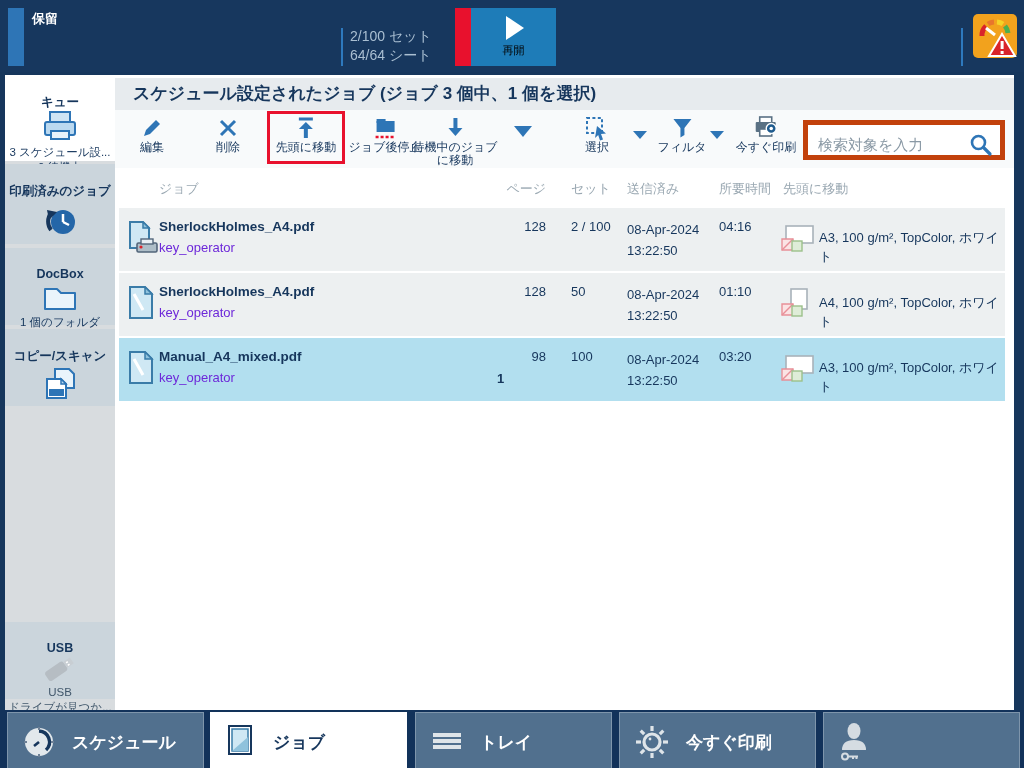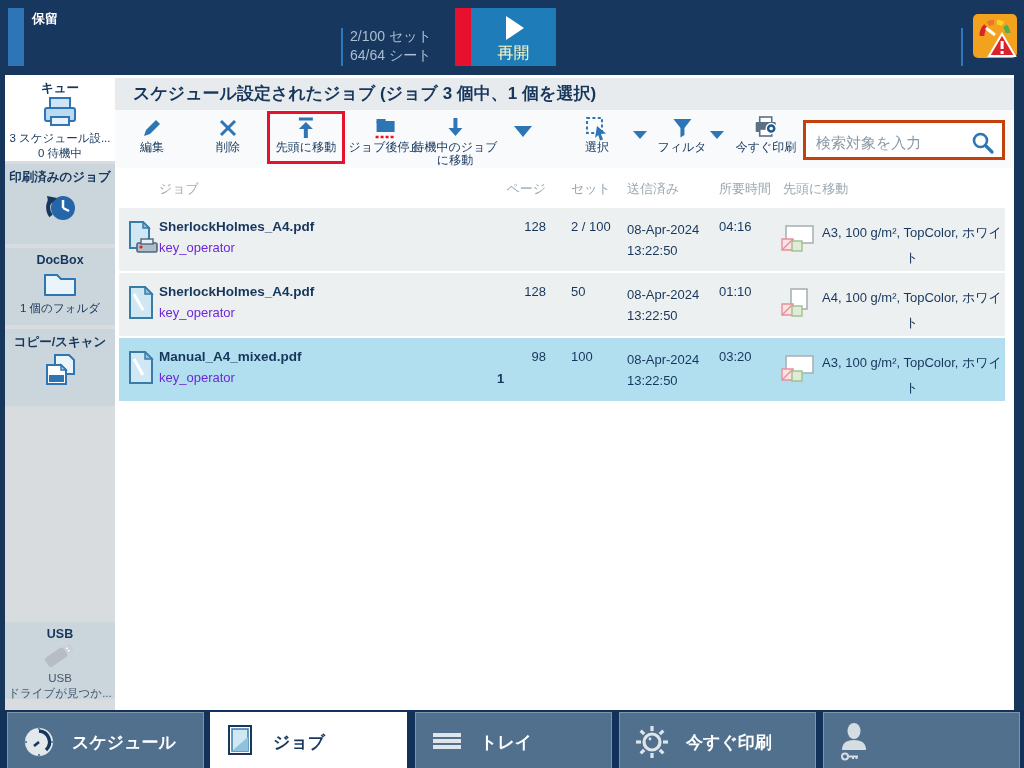--- a/index.html
+++ b/index.html
@@ -8,48 +8,48 @@
 
   
   .topbar{position:absolute;left:0;top:0;width:1024px;height:72px;background:#17375e;}
   .hold-accent{position:absolute;left:8px;top:8px;width:16px;height:58px;background:#2e75b6;}
   .hold-label{position:absolute;left:32px;top:10px;color:#ffffff;font-size:13px;font-weight:bold;}
   .cnt-div{position:absolute;left:341px;top:28px;width:2px;height:38px;background:#2e79bd;}
   .counters{position:absolute;left:350px;top:27px;color:#aabfd2;font-size:14px;line-height:19px;}
   .red-accent{position:absolute;left:455px;top:8px;width:16px;height:58px;background:#e8112d;}
   .resume-btn{position:absolute;left:471px;top:8px;width:85px;height:58px;background:#1e7cb8;text-align:center;}
   .resume-btn svg{margin-top:7px;}
-  .resume-label{color:#fef9c3;font-size:16px;margin-top:-2px;}
+  .resume-label{color:#000000;font-size:11px;margin-top:-2px;}
   .alert-div{position:absolute;left:961px;top:28px;width:2px;height:38px;background:#2e79bd;}
   .alert-icon{position:absolute;left:973px;top:13px;width:44px;height:46px;}
 
   
   .sidebar{position:absolute;left:5px;top:75px;width:110px;height:635px;background:#d8dcdf;}
   .side-item{position:absolute;left:0;width:110px;background:#cbd5dc;text-align:center;color:#16365c;}
-  .side-item .t{font-size:12.5px;font-weight:bold;padding-top:5px;}
+  .side-item .t{font-size:12.5px;font-weight:bold;padding-top:19px;}
   .side-item .s{font-size:11.5px;line-height:15px;}
   .side-item.sel{background:#ffffff;}
   .side-queue{top:0;height:86px;}
   .side-printed{top:89px;height:80px;}
   .side-docbox{top:173px;height:77px;}
   .side-copy{top:254px;height:77px;}
   .side-usb{top:547px;height:77px;}
   .side-usb .s{color:#41576b;}
 
   
   .main{position:absolute;left:115px;top:75px;width:899px;height:635px;background:#ffffff;}
   .title-band{position:absolute;left:0;top:3px;width:899px;height:32px;background:#e7ebee;
     color:#16365c;font-size:17px;font-weight:bold;line-height:32px;padding-left:18px;box-sizing:border-box;}
   .toolbar{position:absolute;left:0;top:35px;width:899px;height:58px;background:#f8fafb;}
   .tbtn{position:absolute;top:4px;transform:translateX(-50%);text-align:center;color:#16365c;font-size:12px;line-height:13px;}
   .tbtn .ti{height:27px;display:flex;align-items:center;justify-content:center;}
   .hlbox{position:absolute;left:152px;top:1px;width:78px;height:53px;border:3px solid #e8112d;box-sizing:border-box;}
   .dd{width:0;height:0;border-left:9px solid transparent;border-right:9px solid transparent;border-top:11px solid #2e75b6;position:absolute;}
   .dd.small{border-left-width:7px;border-right-width:7px;border-top-width:8px;}
-  .search-wrap{position:absolute;left:688px;top:10px;width:202px;height:40px;background:#ffffff;border:3px solid #c2410c;box-sizing:border-box;}
+  .search-wrap{position:absolute;left:688px;top:10px;width:202px;height:40px;background:#ffffff;border:5px solid #c2410c;box-sizing:border-box;}
   .search-wrap input{position:absolute;left:8px;top:0;width:155px;height:36px;border:none;outline:none;font-size:15px;color:#16365c;font-family:inherit;background:transparent;}
   .search-wrap input::placeholder{color:#8a99a5;opacity:1;}
   .search-wrap svg{position:absolute;right:6px;top:7px;}
 
   
   .thead{position:absolute;left:4px;top:95px;width:886px;height:36px;color:#9aa8b2;font-size:13px;}
   .thead span{position:absolute;top:10px;}
   .h-job{left:40px;} .h-pages{left:385px;width:42px;text-align:right;} .h-sets{left:452px;}
   .h-sent{left:508px;} .h-dur{left:600px;} .h-media{left:664px;}
   .row{position:absolute;left:4px;width:886px;height:63px;background:#edf0f1;color:#16365c;font-size:13px;}
@@ -58,21 +58,21 @@
   .row .cicon{position:absolute;left:8px;top:13px;}
   .row .cname{position:absolute;left:40px;top:11px;}
   .jobname{font-weight:bold;font-size:13.5px;}
   .owner{color:#6d28d9;margin-top:6px;}
   .row .cpages{position:absolute;left:385px;top:11px;width:42px;text-align:right;}
   .row .cpos{position:absolute;left:378px;top:33px;width:12px;font-weight:bold;}
   .row .csets{position:absolute;left:452px;top:11px;}
   .row .csent{position:absolute;left:508px;top:11px;line-height:21px;}
   .row .cdur{position:absolute;left:600px;top:11px;}
   .row .cmicon{position:absolute;left:660px;top:15px;}
-  .row .cmedia{position:absolute;left:700px;top:12px;width:186px;line-height:25px;text-align:center;}
+  .row .cmedia{position:absolute;left:700px;top:20px;width:186px;line-height:19px;}
 
   
   .wait-panel{position:absolute;left:0;top:593px;width:899px;height:40px;background:#cbd8e1;color:#16365c;}
   .wait-title{position:absolute;left:12px;top:10px;font-size:15.5px;}
   .wait-chevron{position:absolute;right:18px;top:8px;}
 
   
   .nav{position:absolute;left:0;top:710px;width:1024px;height:58px;background:#12325a;}
   .nav-btn{position:absolute;top:2px;height:60px;width:197px;background:#51708e;border:1px solid #7e95ab;box-sizing:border-box;
     color:#ffffff;font-size:17px;font-weight:bold;display:flex;align-items:center;}

